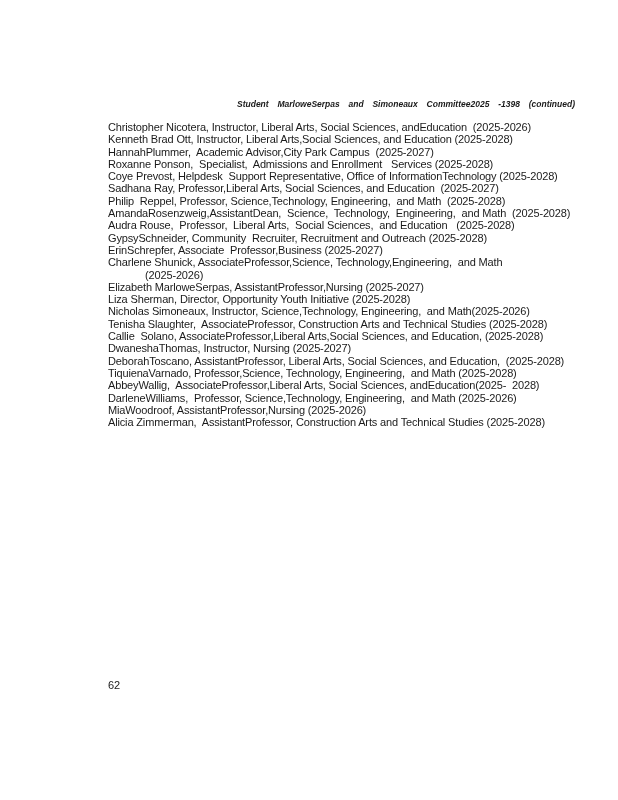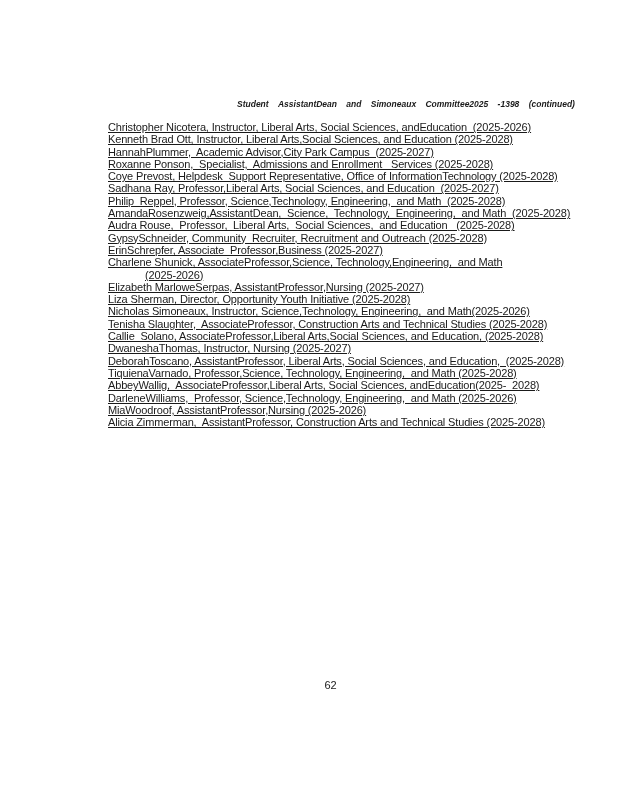--- a/index.html
+++ b/index.html
@@ -34,39 +34,37 @@
     left: 108px;
     top: 121px;
     width: 505px;
     font-size: 11px;
     line-height: 12.3px;
     letter-spacing: -0.15px;
     white-space: pre;
   }
   .entry-line {
     height: 12.3px;
-    text-decoration: underline;
   }
   .entry-line.wrap {
     padding-left: 37px;
   }
   .page-number {
     position: absolute;
     left: 108px;
     top: 679px;
     width: 445px;
-    text-align: center;
     font-size: 11px;
     line-height: 13px;
   }
 </style>
 </head>
 <body>
 
 <div class="page">
 
-  <div class="running-header"><span>Student</span><span>AssistantDean</span><span>and</span><span>Simoneaux</span><span>Committee2025</span><span>-1398</span><span>(continued)</span></div>
+  <div class="running-header"><span>Student</span><span>MarloweSerpas</span><span>and</span><span>Simoneaux</span><span>Committee2025</span><span>-1398</span><span>(continued)</span></div>
 
   <div class="roster"><div><div class="entry-line">Christopher Nicotera, Instructor, Liberal Arts, Social Sciences, andEducation  (2025-2026)</div></div><div><div class="entry-line">Kenneth Brad Ott, Instructor, Liberal Arts,Social Sciences, and Education (2025-2028)</div></div><div><div class="entry-line">HannahPlummer,  Academic Advisor,City Park Campus  (2025-2027)</div></div><div><div class="entry-line">Roxanne Ponson,  Specialist,  Admissions and Enrollment   Services (2025-2028)</div></div><div><div class="entry-line">Coye Prevost, Helpdesk  Support Representative, Office of InformationTechnology (2025-2028)</div></div><div><div class="entry-line">Sadhana Ray, Professor,Liberal Arts, Social Sciences, and Education  (2025-2027)</div></div><div><div class="entry-line">Philip  Reppel, Professor, Science,Technology, Engineering,  and Math  (2025-2028)</div></div><div><div class="entry-line">AmandaRosenzweig,AssistantDean,  Science,  Technology,  Engineering,  and Math  (2025-2028)</div></div><div><div class="entry-line">Audra Rouse,  Professor,  Liberal Arts,  Social Sciences,  and Education   (2025-2028)</div></div><div><div class="entry-line">GypsySchneider, Community  Recruiter, Recruitment and Outreach (2025-2028)</div></div><div><div class="entry-line">ErinSchrepfer, Associate  Professor,Business (2025-2027)</div></div><div><div class="entry-line">Charlene Shunick, AssociateProfessor,Science, Technology,Engineering,  and Math</div><div class="entry-line wrap">(2025-2026)</div></div><div><div class="entry-line">Elizabeth MarloweSerpas, AssistantProfessor,Nursing (2025-2027)</div></div><div><div class="entry-line">Liza Sherman, Director, Opportunity Youth Initiative (2025-2028)</div></div><div><div class="entry-line">Nicholas Simoneaux, Instructor, Science,Technology, Engineering,  and Math(2025-2026)</div></div><div><div class="entry-line">Tenisha Slaughter,  AssociateProfessor, Construction Arts and Technical Studies (2025-2028)</div></div><div><div class="entry-line">Callie  Solano, AssociateProfessor,Liberal Arts,Social Sciences, and Education, (2025-2028)</div></div><div><div class="entry-line">DwaneshaThomas, Instructor, Nursing (2025-2027)</div></div><div><div class="entry-line">DeborahToscano, AssistantProfessor, Liberal Arts, Social Sciences, and Education,  (2025-2028)</div></div><div><div class="entry-line">TiquienaVarnado, Professor,Science, Technology, Engineering,  and Math (2025-2028)</div></div><div><div class="entry-line">AbbeyWallig,  AssociateProfessor,Liberal Arts, Social Sciences, andEducation(2025-  2028)</div></div><div><div class="entry-line">DarleneWilliams,  Professor, Science,Technology, Engineering,  and Math (2025-2026)</div></div><div><div class="entry-line">MiaWoodroof, AssistantProfessor,Nursing (2025-2026)</div></div><div><div class="entry-line">Alicia Zimmerman,  AssistantProfessor, Construction Arts and Technical Studies (2025-2028)</div></div></div>
 
   <div class="page-number">62</div>
 
 </div>
 
 </body></html>

